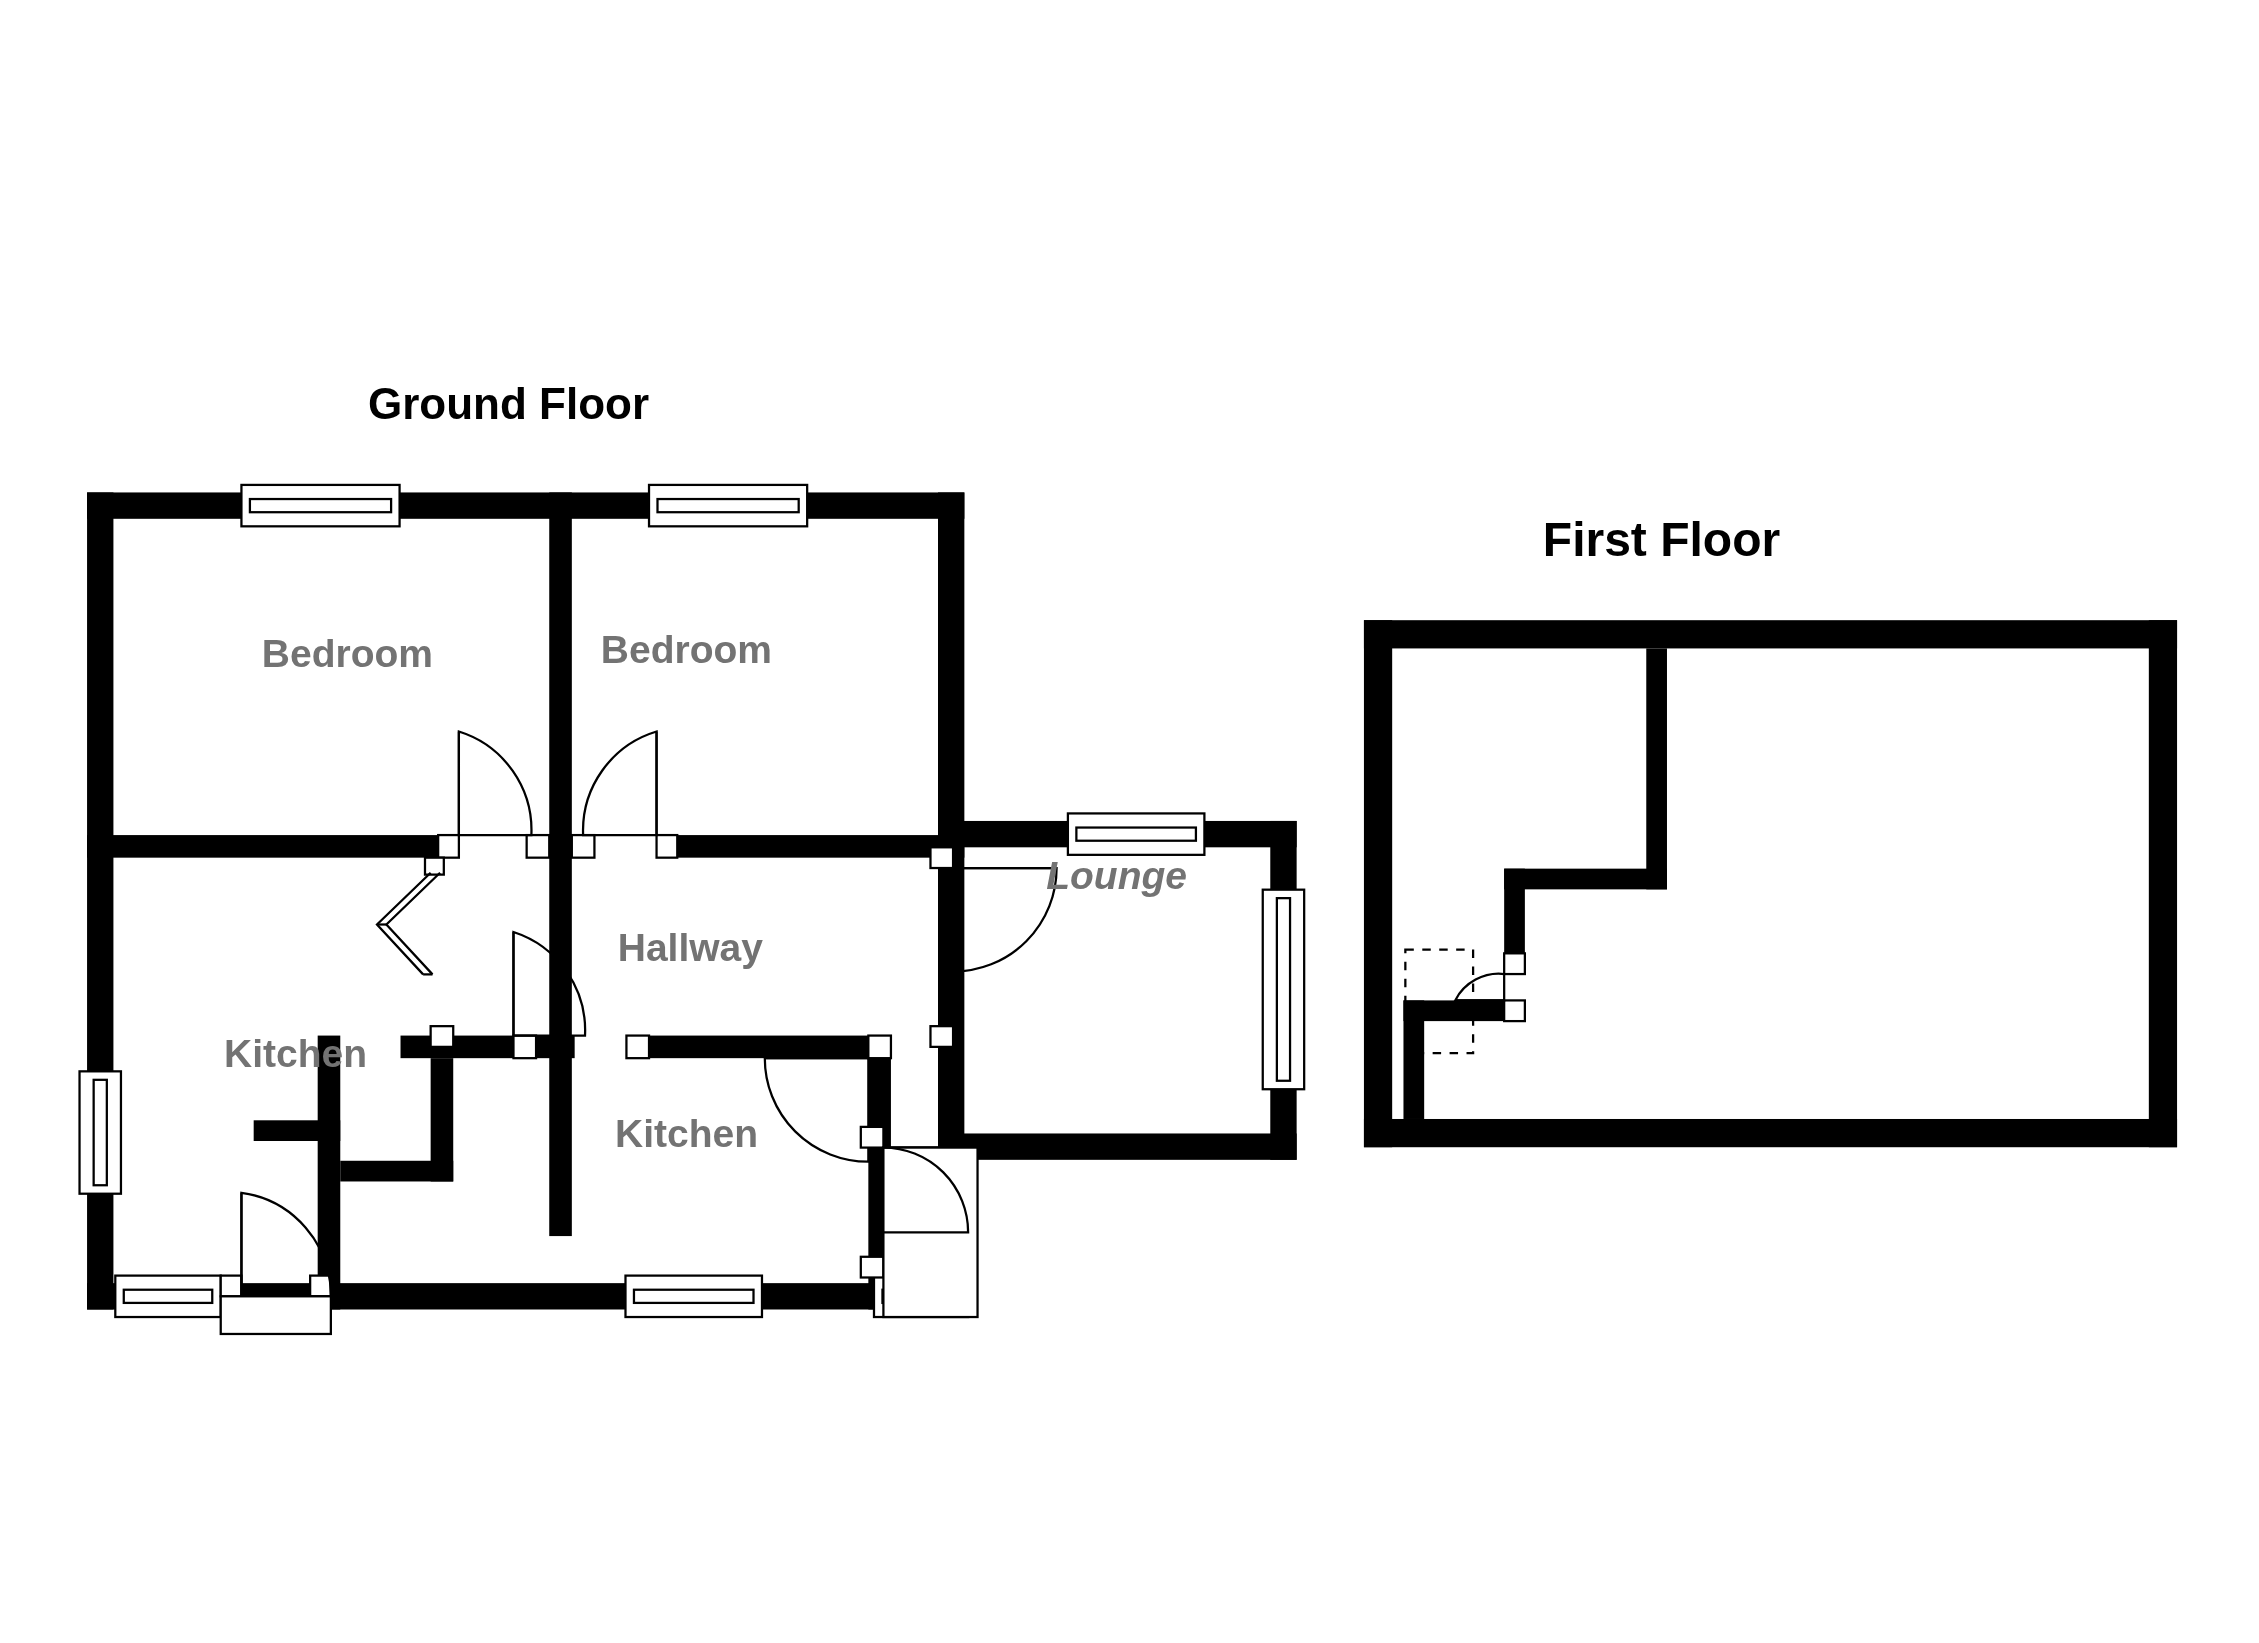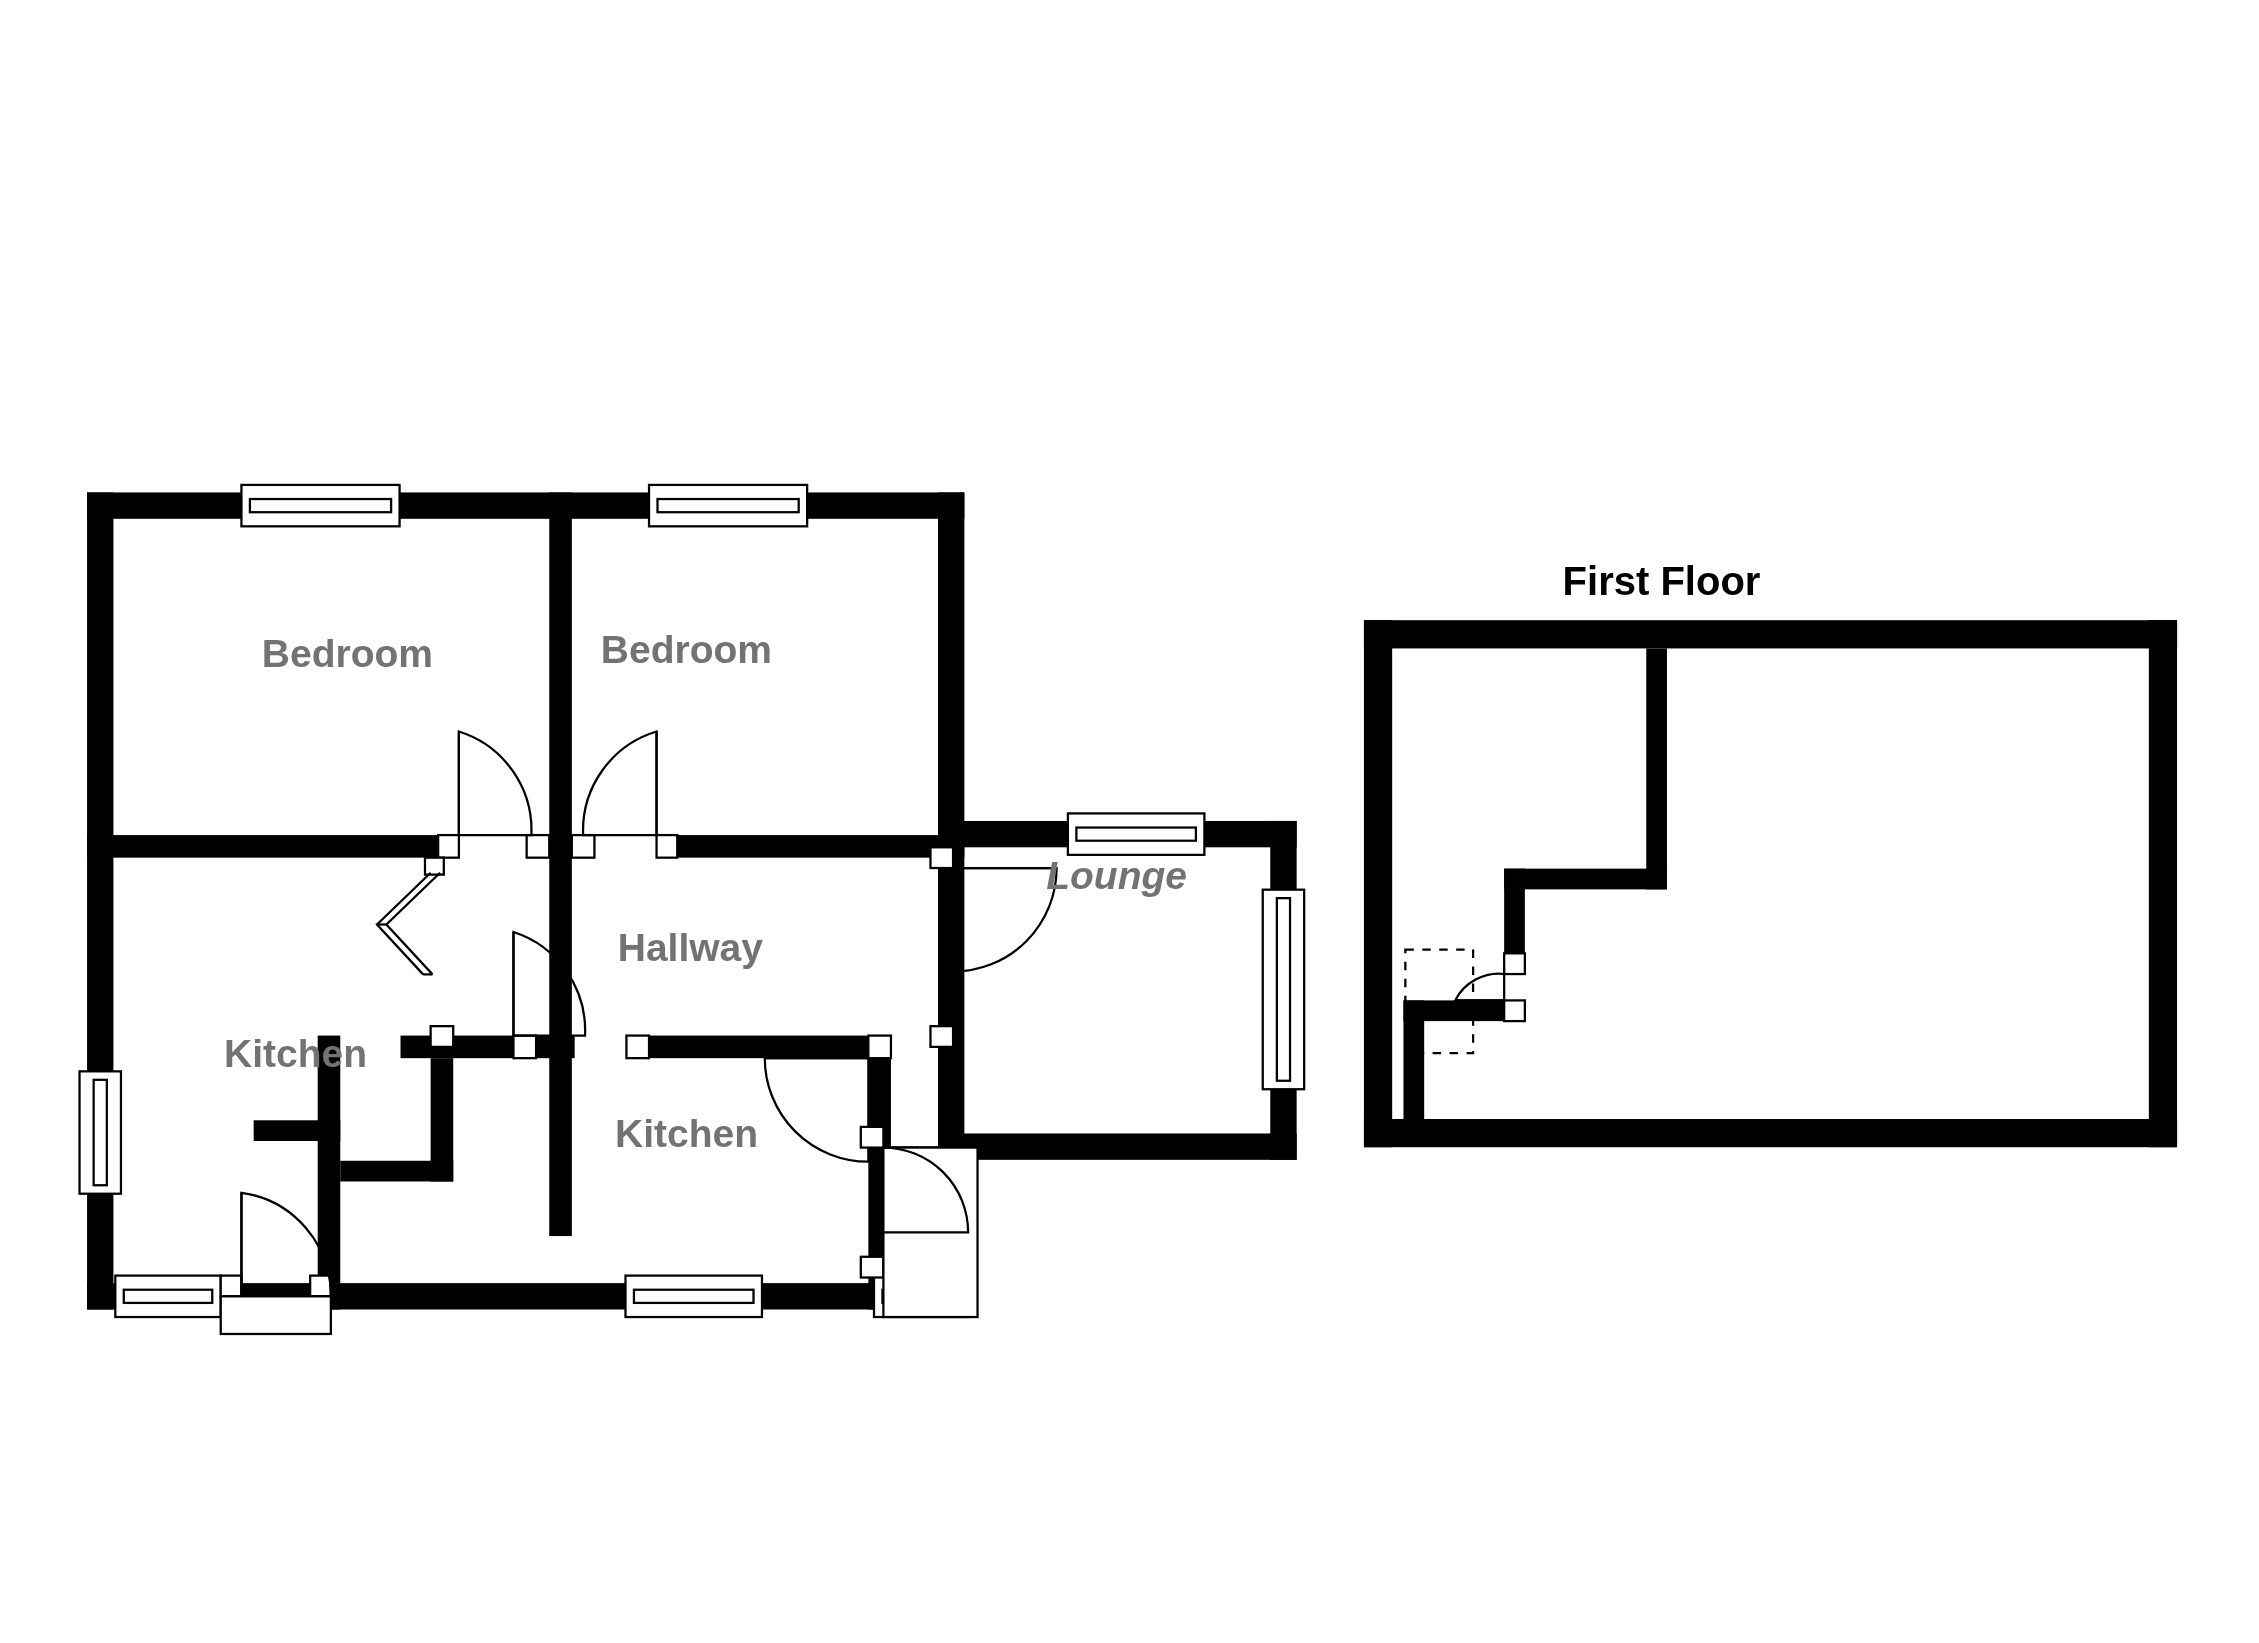--- a/index.html
+++ b/index.html
@@ -30,22 +30,21 @@
   #ground-floor-title {
     left: 339px;
     top: 379px;
     width: 339px;
     font-size: 44px;
   }
   #first-floor-title {
     left: 1492px;
     top: 512px;
     width: 339px;
-    font-size: 40px;
-    margin-top: 47px;
+    font-size: 48px;
   }
   .room-label {
     position: absolute;
     font-weight: bold;
     color: #737373;
     white-space: nowrap;
     text-align: right;
     line-height: 1.06;
   }
   #label-bedroom-1 { left: 122px; top: 633px; width: 311px; font-size: 39px; }
@@ -226,20 +225,21 @@
       <rect class="thin-fill" x="167" y="372" width="22" height="22"></rect>
       <rect class="thin-fill" x="167" y="422" width="22" height="22"></rect>
       <path class="thin" d="M 167 394 L 167 422 L 115 422 A 52 52 0 0 1 167 394 Z" fill="#ffffff"></path>
       <path class="thin" d="M 115 422 L 167 422"></path>
     </g>
 
     <rect class="dashed" x="62" y="368" width="72" height="110"></rect>
 
   </svg>
 
+  <div class="floor-title" id="ground-floor-title">Ground Floor</div>
 
   <div class="floor-title" id="first-floor-title">First Floor</div>
 
   <div class="room-label" id="label-bedroom-1">Bedroom</div>
 
   <div class="room-label" id="label-bedroom-2">Bedroom</div>
 
   <div class="room-label" id="label-lounge">Lounge</div>
 
   <div class="room-label" id="label-hallway">Hallway</div>

